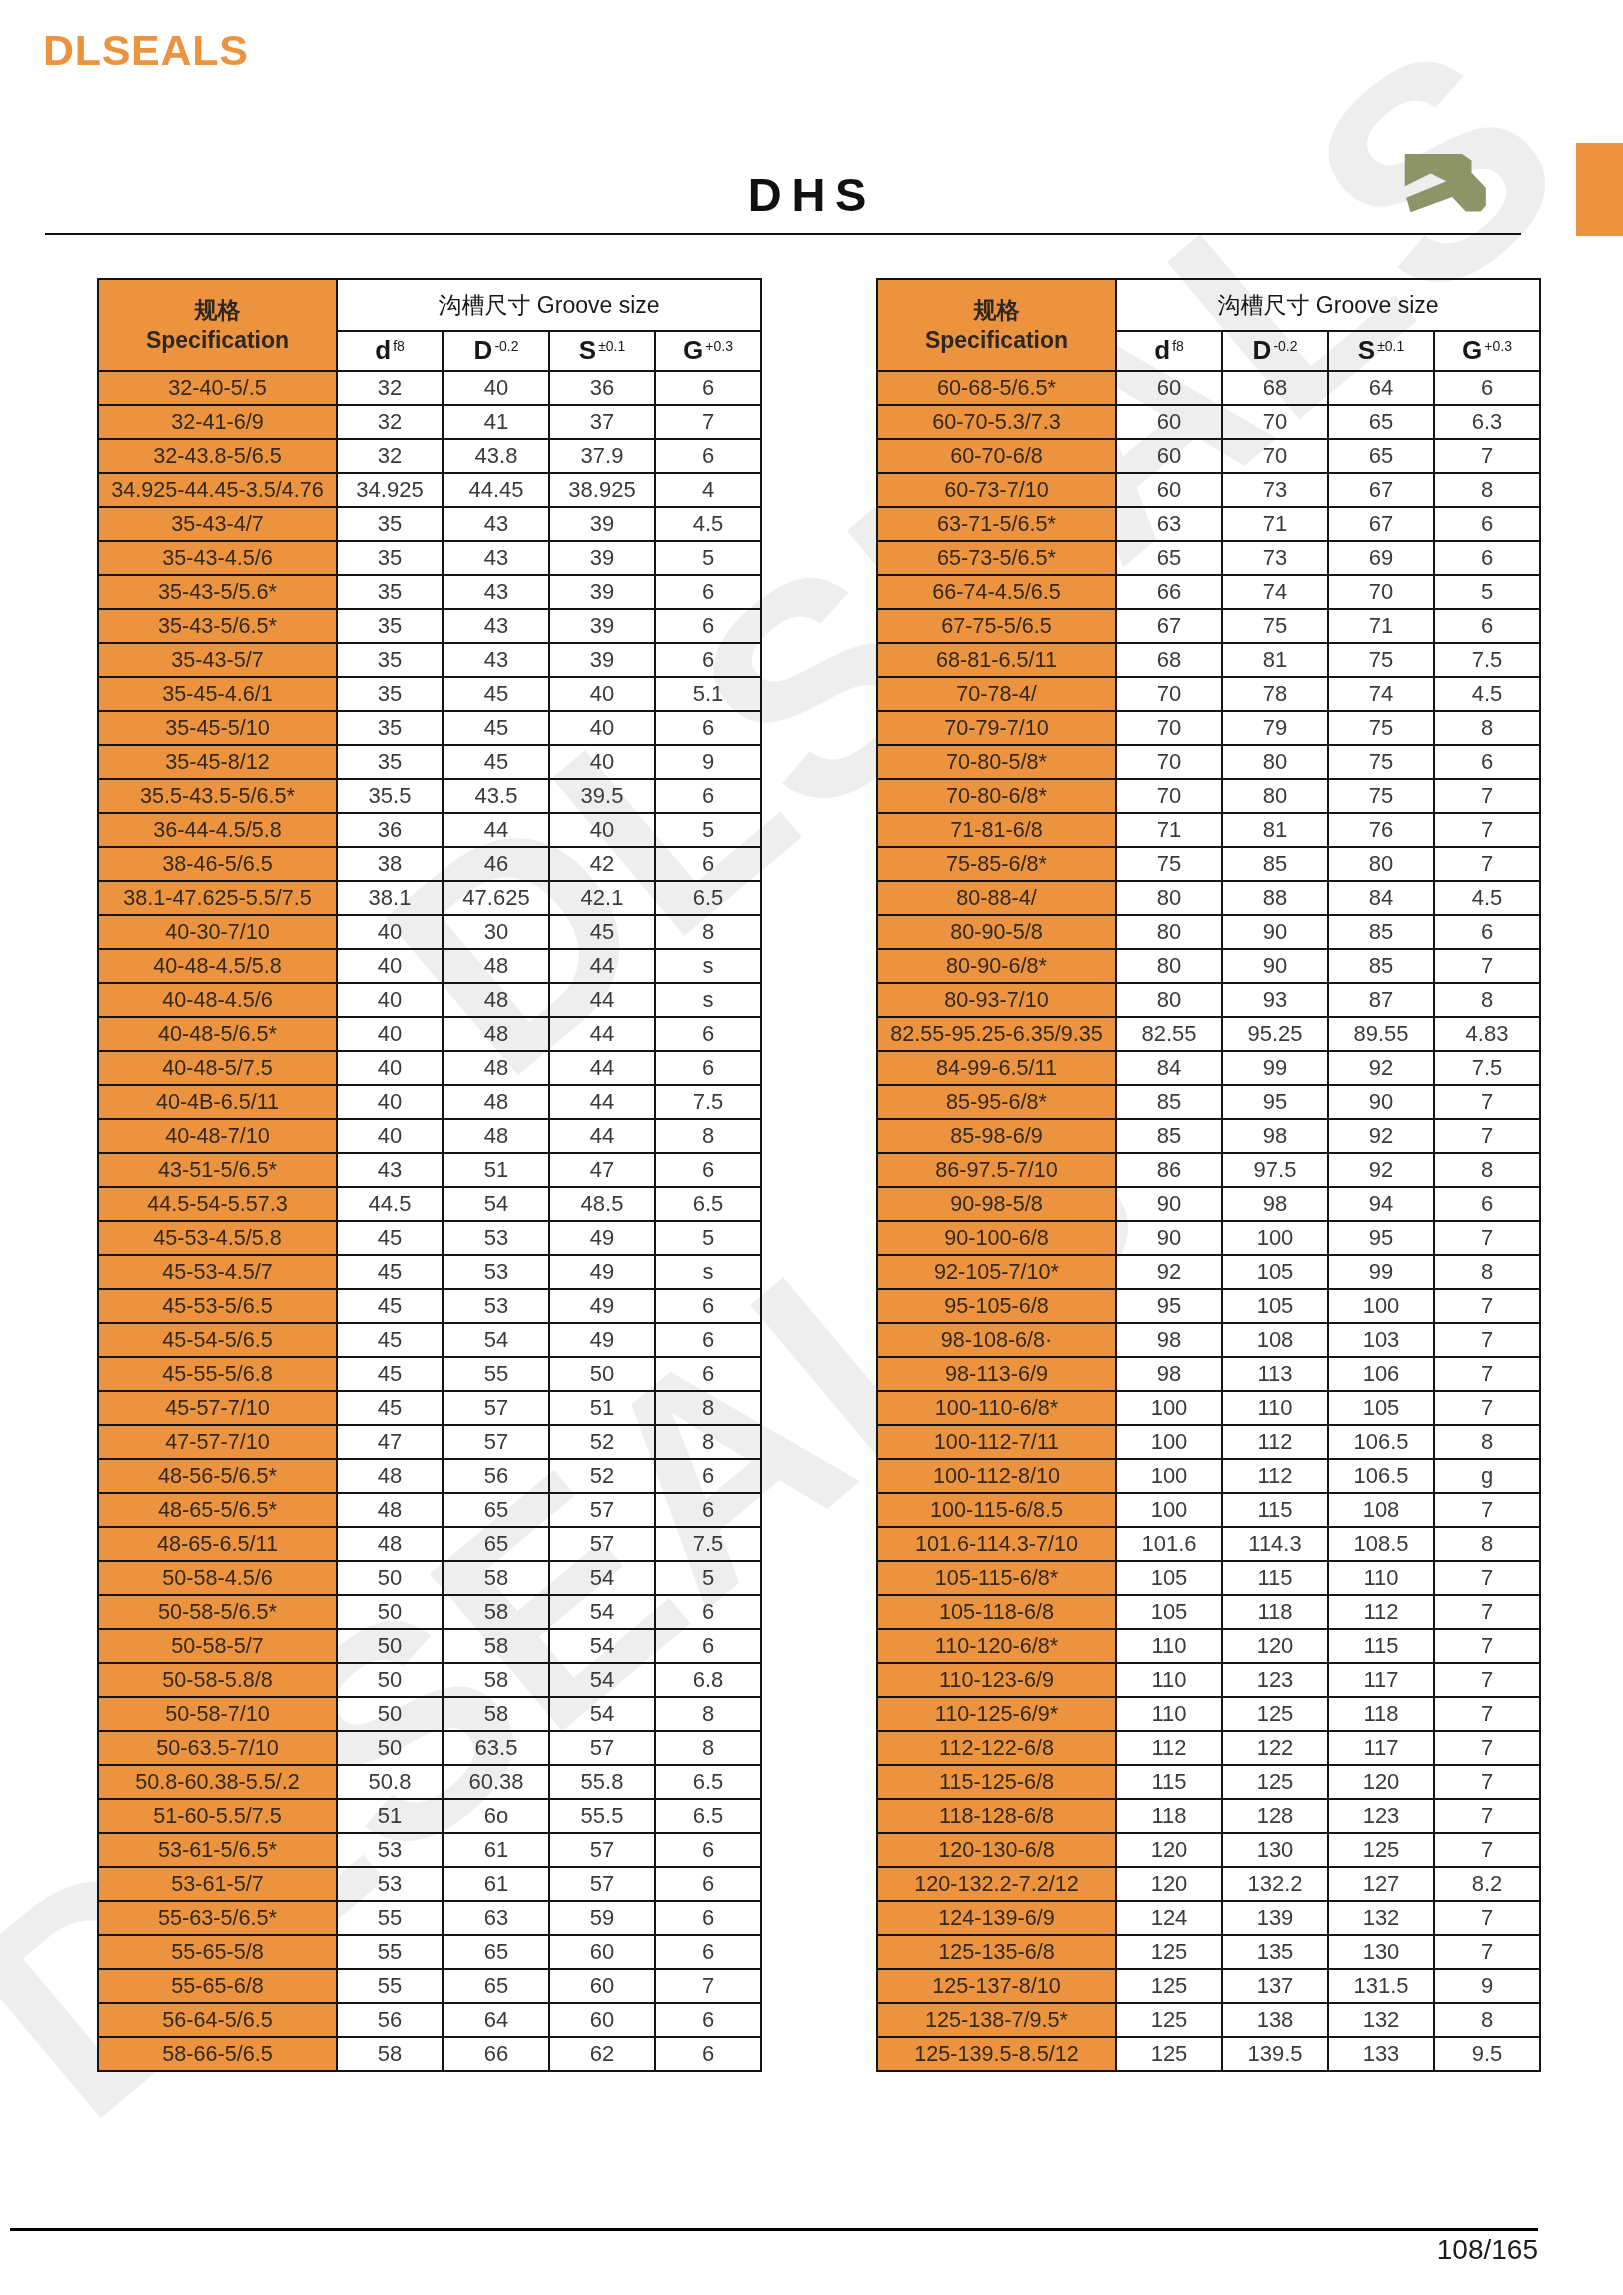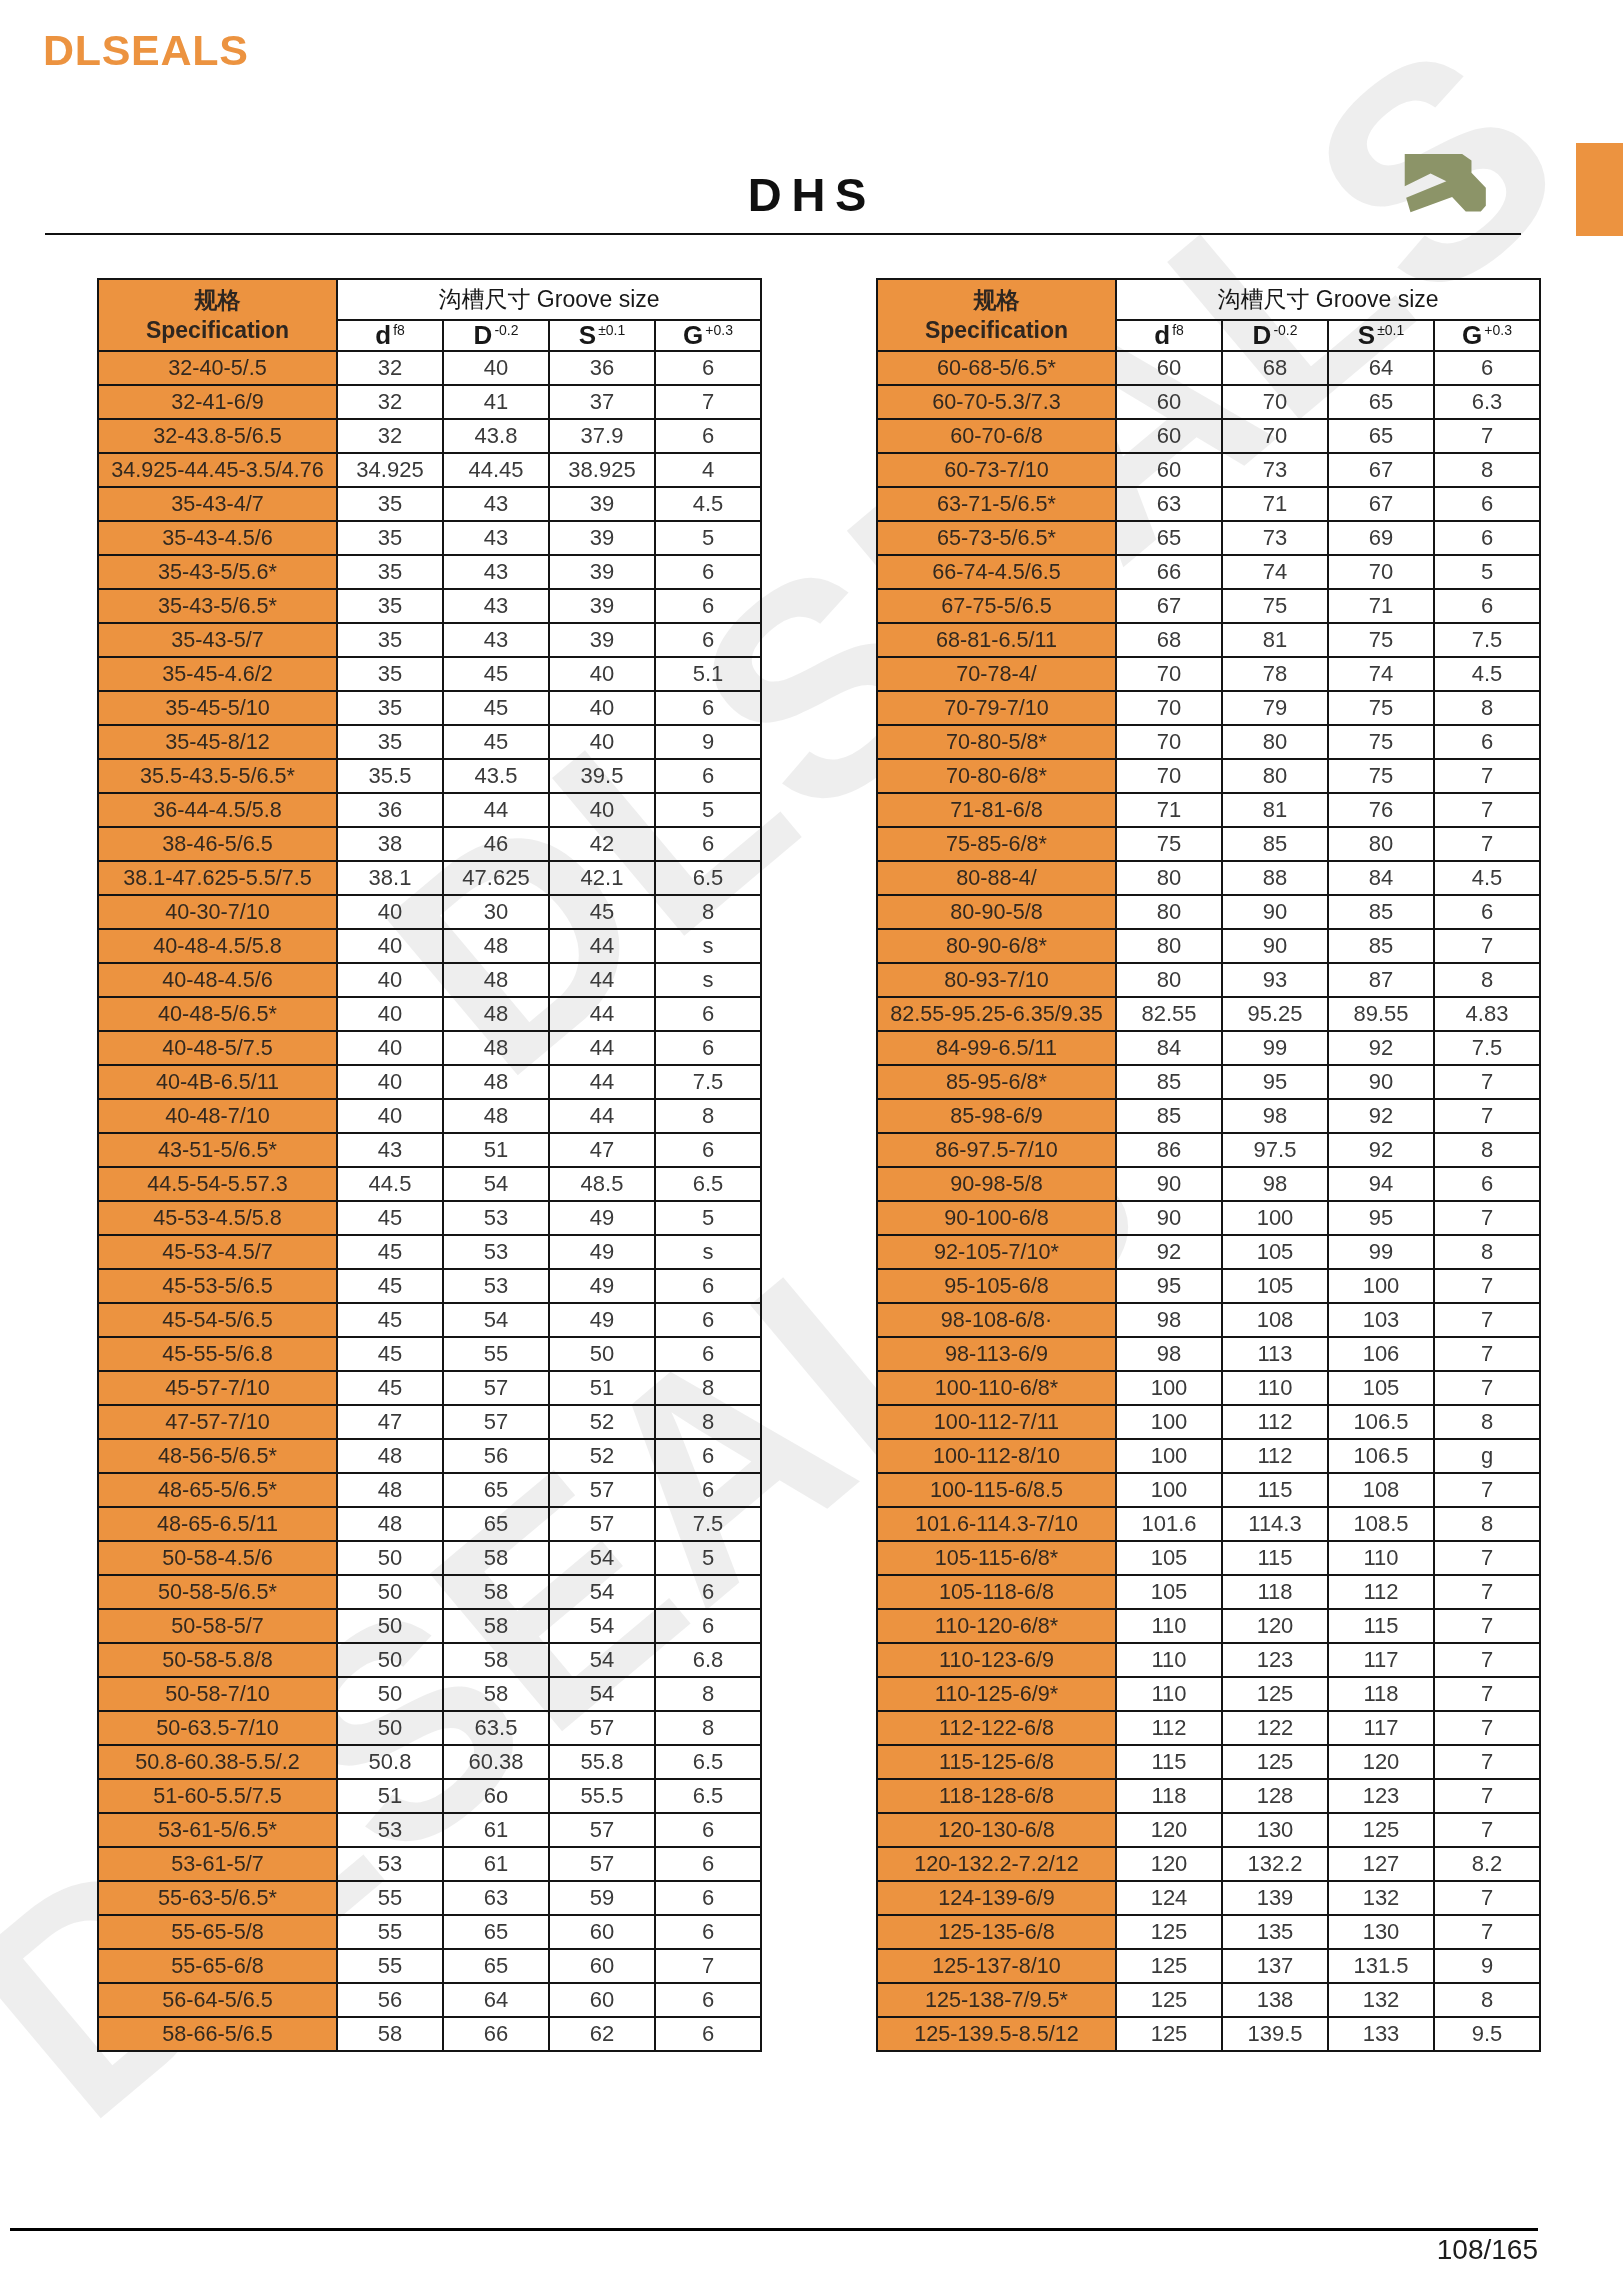--- a/index.html
+++ b/index.html
@@ -34,21 +34,21 @@
   table.spec-table { position:absolute; top:278px; border-collapse:collapse; z-index:1; table-layout:fixed; }
   #left-table  { left:97px; }
   #right-table { left:876px; }
   .spec-table th, .spec-table td {
     border:2.1px solid var(--ink); text-align:center; vertical-align:middle;
     line-height:1.05; overflow:hidden; padding:0;
   }
   .spec-table { border:2.8px solid var(--ink); }
   .h-spec {
     background:var(--orange); font-weight:600; font-size:23px; color:#2e2620;
-    height:72px;
+    height:92px;
   }
   .h-spec .cn { display:block; margin-bottom:5.6px; }
   .h-groove { font-weight:400; font-size:23px; color:#181818; height:38px; background:transparent; }
   .h-col { height:28px; background:transparent; color:#181818; }
   .h-col .base { font-size:26px; font-weight:600; }
   .h-col .sup  { font-size:14px; font-weight:500; position:relative; top:-8.3px; margin-left:2.1px; }
   .spec-table td { height:34px; }
   td.spec { background:var(--orange); font-size:21.6px; color:#33291f; }
   td.val  { background:transparent; font-size:22px; color:#3a3a3a; }
 
@@ -156,21 +156,21 @@
         <td class="val">6</td>
       </tr>
       <tr>
         <td class="spec">35-43-5/7</td>
         <td class="val">35</td>
         <td class="val">43</td>
         <td class="val">39</td>
         <td class="val">6</td>
       </tr>
       <tr>
-        <td class="spec">35-45-4.6/2</td>
+        <td class="spec">35-45-4.6/1</td>
         <td class="val">35</td>
         <td class="val">45</td>
         <td class="val">40</td>
         <td class="val">5.1</td>
       </tr>
       <tr>
         <td class="spec">35-45-5/10</td>
         <td class="val">35</td>
         <td class="val">45</td>
         <td class="val">40</td>

